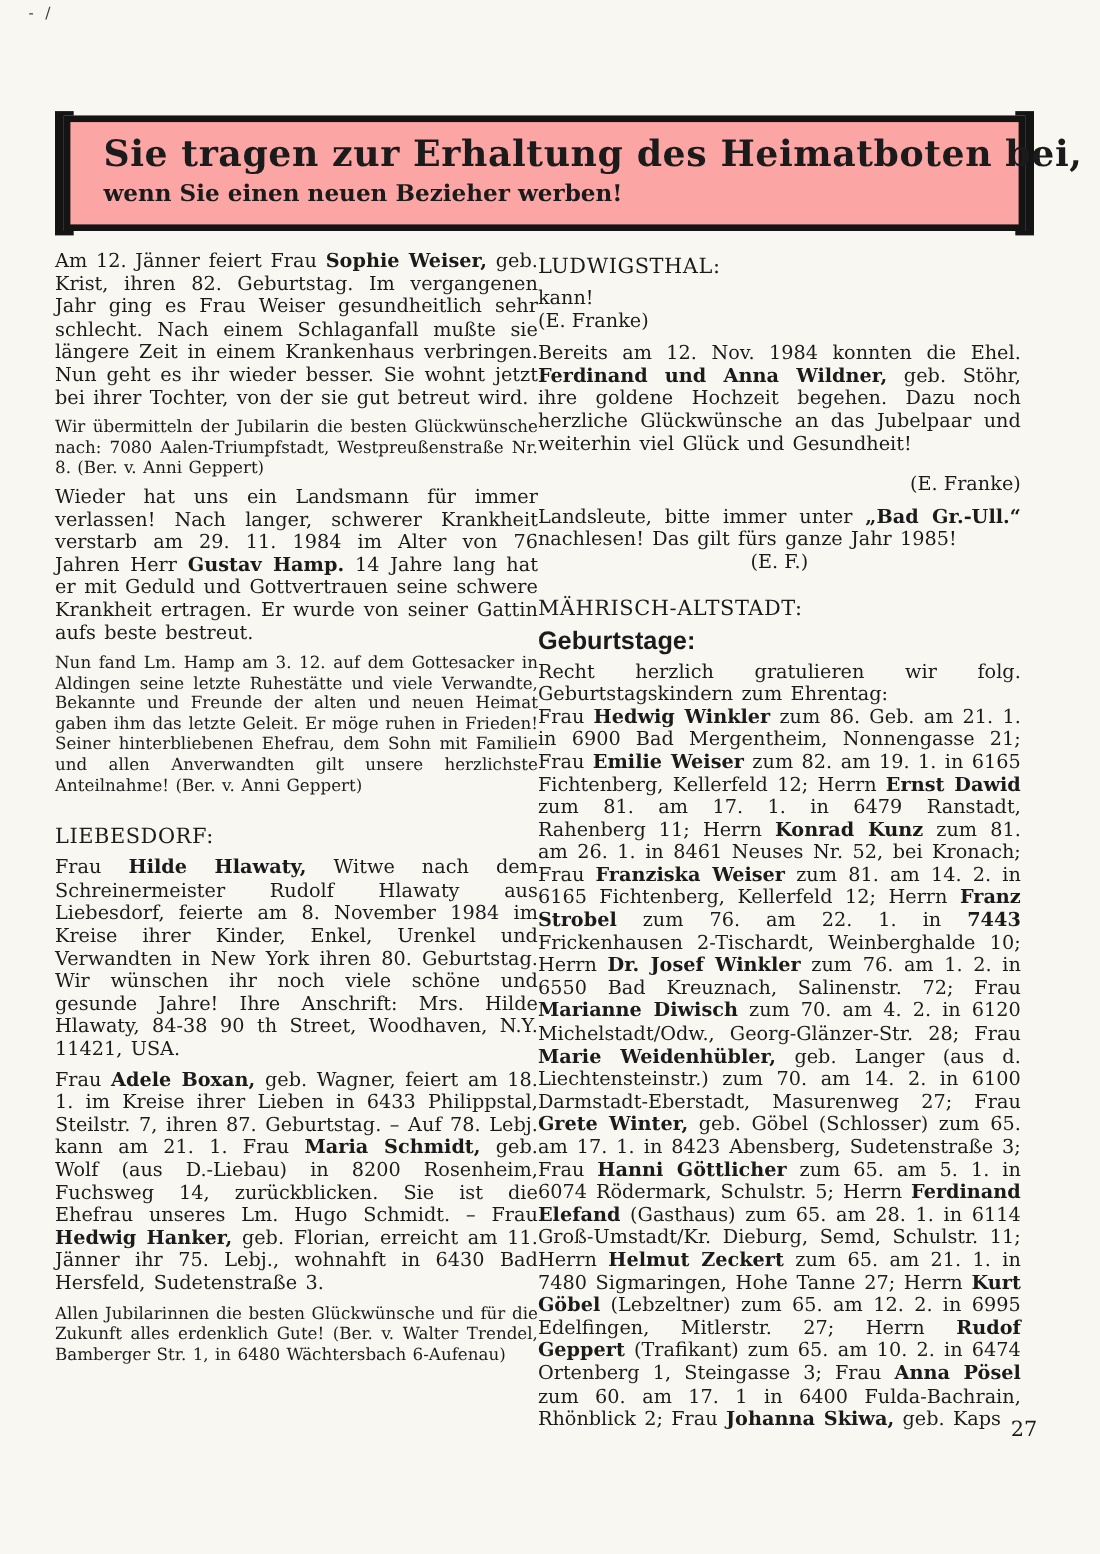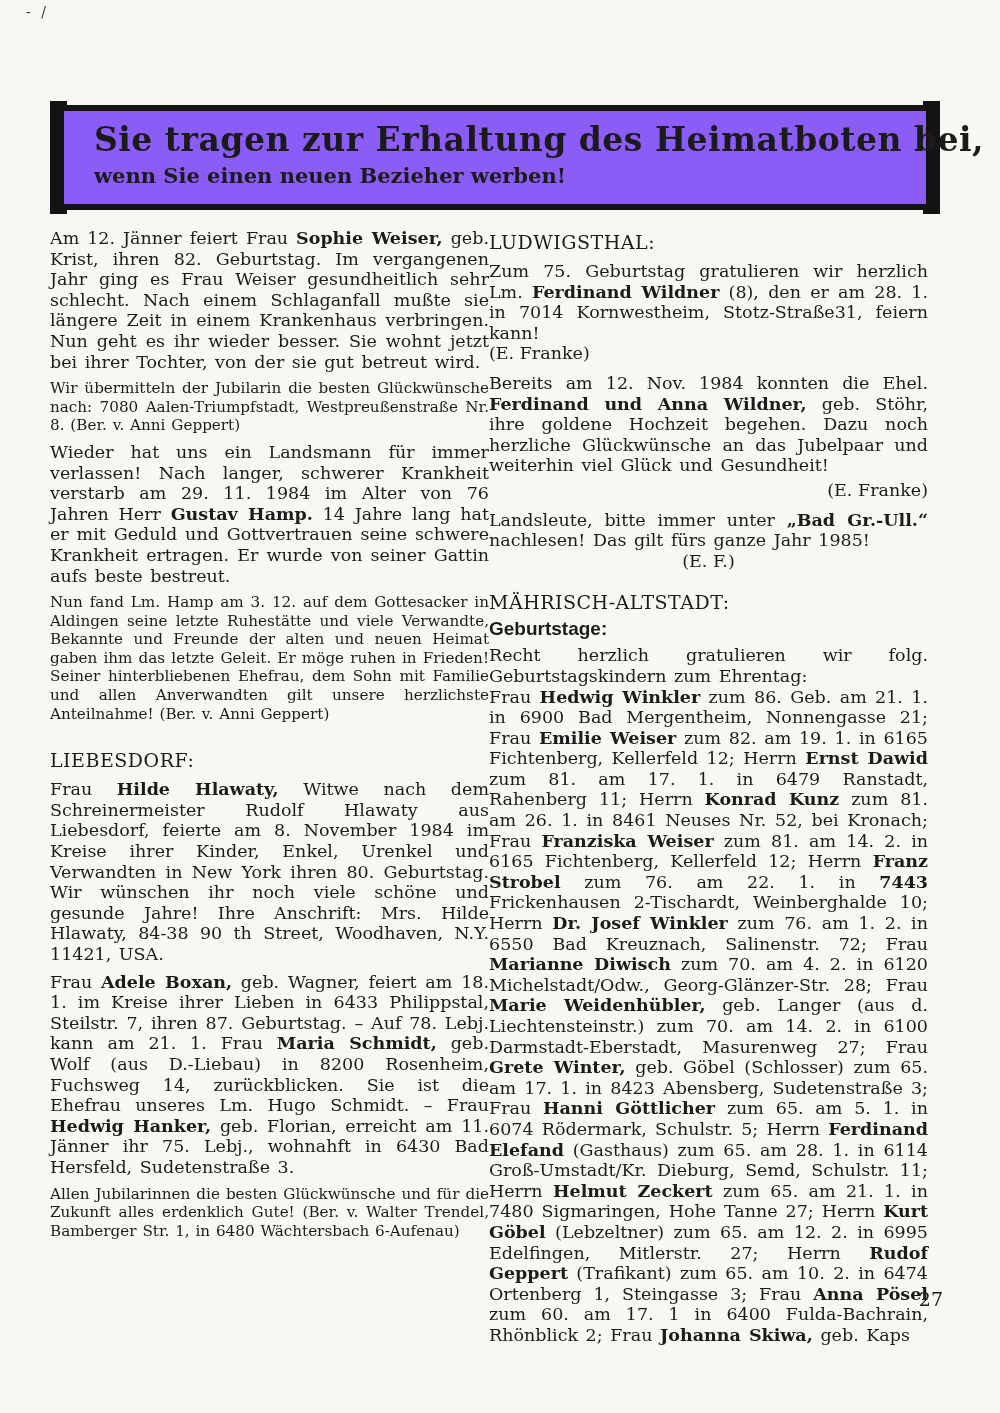--- a/index.html
+++ b/index.html
@@ -11,34 +11,34 @@
   .b{font-weight:bold;}
   
   .corner-mark{position:absolute;left:26px;top:4px;font-size:14px;color:#333;letter-spacing:3px;}
   
   .banner{position:absolute;left:50px;top:101px;width:890px;height:113px;}
   .banner .sidebar-l,.banner .sidebar-r{position:absolute;top:0;bottom:0;width:17px;background:#141414;}
   .banner .sidebar-l{left:0;}
   .banner .sidebar-r{right:0;}
   .banner-inner{
     position:absolute;left:8px;right:8px;top:4px;bottom:4px;
-    border:6px solid #141414;background:#8b5cf6;box-sizing:border-box;
+    border:6px solid #141414;background:#fca5a5;box-sizing:border-box;
     padding:9px 0 0 30px;
   }
   .banner-headline{font-size:33px;font-weight:bold;letter-spacing:0.5px;line-height:1.2;white-space:nowrap;}
   .banner-subline{font-size:21px;font-weight:bold;margin-top:3px;}
   
   .columns{position:absolute;left:50px;top:228px;width:905px;display:flex;}
   .col{width:439px;}
   .para{font-size:17.5px;line-height:20.6px;text-align:justify;word-spacing:2px;margin:0 0 7px 0;}
   .para.justify-last{text-align-last:justify;margin-bottom:0;}
   .small{font-size:15.2px;line-height:18.6px;text-align:justify;word-spacing:1px;margin:0 0 7px 0;}
   .section-heading{font-size:19px;font-weight:normal;letter-spacing:0.5px;margin:3px 0 8px 0;}
   .mt-lg{margin-top:26px;}
-  .sub-heading{font-family:"Liberation Sans","DejaVu Sans",sans-serif;font-size:19px;font-weight:bold;margin:2px 0 5px 0;}
+  .sub-heading{font-family:"Liberation Sans","DejaVu Sans",sans-serif;font-size:23px;font-weight:bold;margin:2px 0 5px 0;}
   .para-lastline{display:flex;justify-content:space-between;font-size:17.5px;line-height:20.6px;margin:0 0 9px 0;flex-direction:column;}
   .sig-line{font-size:17.5px;line-height:20.6px;text-align:right;margin:0 0 9px 0;}
   .page-number{position:absolute;right:57px;top:1288px;font-size:19px;padding-left:12px;}
 </style>
 </head>
 <body>
 
 <div class="corner-mark">- /</div>
 
 <div class="banner">
@@ -58,26 +58,25 @@
     <p class="para"><span>Wieder hat uns ein Landsmann für immer verlassen! Nach langer, schwerer Krankheit verstarb am 29. 11. 1984 im Alter von 76 Jahren Herr </span><span class="b">Gustav Hamp.</span><span> 14 Jahre lang hat er mit Geduld und Gottvertrauen seine schwere Krankheit ertragen. Er wurde von seiner Gattin aufs beste bestreut.</span></p>
     <p class="small">Nun fand Lm. Hamp am 3. 12. auf dem Gottesacker in Aldingen seine letzte Ruhestätte und viele Verwandte, Bekannte und Freunde der alten und neuen Heimat gaben ihm das letzte Geleit. Er möge ruhen in Frieden! Seiner hinterbliebenen Ehefrau, dem Sohn mit Familie und allen Anverwandten gilt unsere herzlichste Anteilnahme! (Ber. v. Anni Geppert)</p>
     <div class="section-heading mt-lg">LIEBESDORF:</div>
     <p class="para"><span>Frau </span><span class="b">Hilde Hlawaty,</span><span> Witwe nach dem Schreinermeister Rudolf Hlawaty aus Liebesdorf, feierte am 8. November 1984 im Kreise ihrer Kinder, Enkel, Urenkel und Verwandten in New York ihren 80. Geburtstag. Wir wünschen ihr noch viele schöne und gesunde Jahre! Ihre Anschrift: Mrs. Hilde Hlawaty, 84-38 90 th Street, Woodhaven, N.Y. 11421, USA.</span></p>
     <p class="para"><span>Frau </span><span class="b">Adele Boxan,</span><span> geb. Wagner, feiert am 18. 1. im Kreise ihrer Lieben in 6433 Philippstal, Steilstr. 7, ihren 87. Geburtstag. – Auf 78. Lebj. kann am 21. 1. Frau </span><span class="b">Maria Schmidt,</span><span> geb. Wolf (aus D.-Liebau) in 8200 Rosenheim, Fuchsweg 14, zurückblicken. Sie ist die Ehefrau unseres Lm. Hugo Schmidt. – Frau </span><span class="b">Hedwig Hanker,</span><span> geb. Florian, erreicht am 11. Jänner ihr 75. Lebj., wohnahft in 6430 Bad Hersfeld, Sudetenstraße 3.</span></p>
     <p class="small">Allen Jubilarinnen die besten Glückwünsche und für die Zukunft alles erdenklich Gute! (Ber. v. Walter Trendel, Bamberger Str. 1, in 6480 Wächtersbach 6-Aufenau)</p>
   </div>
 
   <div class="col">
     <div class="section-heading">LUDWIGSTHAL:</div>
-    <p class="para justify-last"><span>Zum 75. Geburtstag gratulieren wir herzlich Lm. </span><span class="b">Ferdinand Wildner</span><span> (8), den er am 28. 1. in 7014 Kornwestheim, Stotz-Straße31, feiern</span></p>
     <div class="para-lastline">
       <span>kann!</span>
       <span>(E. Franke)</span>
     </div>
-    <p class="para" style="margin-bottom:4px;"><span>Bereits am 12. Nov. 1984 konnten die Ehel. </span><span class="b">Ferdinand und Anna Wildner,</span><span> geb. Stöhr, ihre goldene Hochzeit begehen. Dazu noch herzliche Glückwünsche an das Jubelpaar und weiterhin viel Glück und Gesundheit!</span></p>
+    <p class="para" style="margin-bottom:16px;"><span>Bereits am 12. Nov. 1984 konnten die Ehel. </span><span class="b">Ferdinand und Anna Wildner,</span><span> geb. Stöhr, ihre goldene Hochzeit begehen. Dazu noch herzliche Glückwünsche an das Jubelpaar und weiterhin viel Glück und Gesundheit!</span></p>
     <div class="sig-line">(E. Franke)</div>
     <p class="para" style="margin-bottom:0;"><span>Landsleute, bitte immer unter </span><span class="b">„Bad Gr.-Ull.“</span><span> nachlesen! Das gilt fürs ganze Jahr 1985!</span></p>
     <div class="sig-line" style="margin-bottom:20px;text-align:center;">(E. F.)</div>
     <div class="section-heading" style="margin-bottom:5px;">MÄHRISCH-ALTSTADT:</div>
     <div class="sub-heading">Geburtstage:</div>
     <p class="para" style="margin-bottom:0;">Recht herzlich gratulieren wir folg. Geburtstagskindern zum Ehrentag:</p>
     <p class="para" style="margin-bottom:0;"><span>Frau </span><span class="b">Hedwig Winkler</span><span> zum 86. Geb. am 21. 1. in 6900 Bad Mergentheim, Nonnengasse 21; Frau </span><span class="b">Emilie Weiser</span><span> zum 82. am 19. 1. in 6165 Fichtenberg, Kellerfeld 12; Herrn </span><span class="b">Ernst Dawid</span><span> zum 81. am 17. 1. in 6479 Ranstadt, Rahenberg 11; Herrn </span><span class="b">Konrad Kunz</span><span> zum 81. am 26. 1. in 8461 Neuses Nr. 52, bei Kronach; Frau </span><span class="b">Franziska Weiser</span><span> zum 81. am 14. 2. in 6165 Fichtenberg, Kellerfeld 12; Herrn </span><span class="b">Franz Strobel</span><span> zum 76. am 22. 1. in </span><span class="b">7443</span><span> Frickenhausen 2-Tischardt, Weinberghalde 10; Herrn </span><span class="b">Dr. Josef Winkler</span><span> zum 76. am 1. 2. in 6550 Bad Kreuznach, Salinenstr. 72; Frau </span><span class="b">Marianne Diwisch</span><span> zum 70. am 4. 2. in 6120 Michelstadt/Odw., Georg-Glänzer-Str. 28; Frau </span><span class="b">Marie Weidenhübler,</span><span> geb. Langer (aus d. Liechtensteinstr.) zum 70. am 14. 2. in 6100 Darmstadt-Eberstadt, Masurenweg 27; Frau </span><span class="b">Grete Winter,</span><span> geb. Göbel (Schlosser) zum 65. am 17. 1. in 8423 Abensberg, Sudetenstraße 3; Frau </span><span class="b">Hanni Göttlicher</span><span> zum 65. am 5. 1. in 6074 Rödermark, Schulstr. 5; Herrn </span><span class="b">Ferdinand Elefand</span><span> (Gasthaus) zum 65. am 28. 1. in 6114 Groß-Umstadt/Kr. Dieburg, Semd, Schulstr. 11; Herrn </span><span class="b">Helmut Zeckert</span><span> zum 65. am 21. 1. in 7480 Sigmaringen, Hohe Tanne 27; Herrn </span><span class="b">Kurt Göbel</span><span> (Lebzeltner) zum 65. am 12. 2. in 6995 Edelfingen, Mitlerstr. 27; Herrn </span><span class="b">Rudof Geppert</span><span> (Trafikant) zum 65. am 10. 2. in 6474 Ortenberg 1, Steingasse 3; Frau </span><span class="b">Anna Pösel</span><span> zum 60. am 17. 1 in 6400 Fulda-Bachrain, Rhönblick 2; Frau </span><span class="b">Johanna Skiwa,</span><span> geb. Kaps</span></p>
   </div>
 
 </div>

